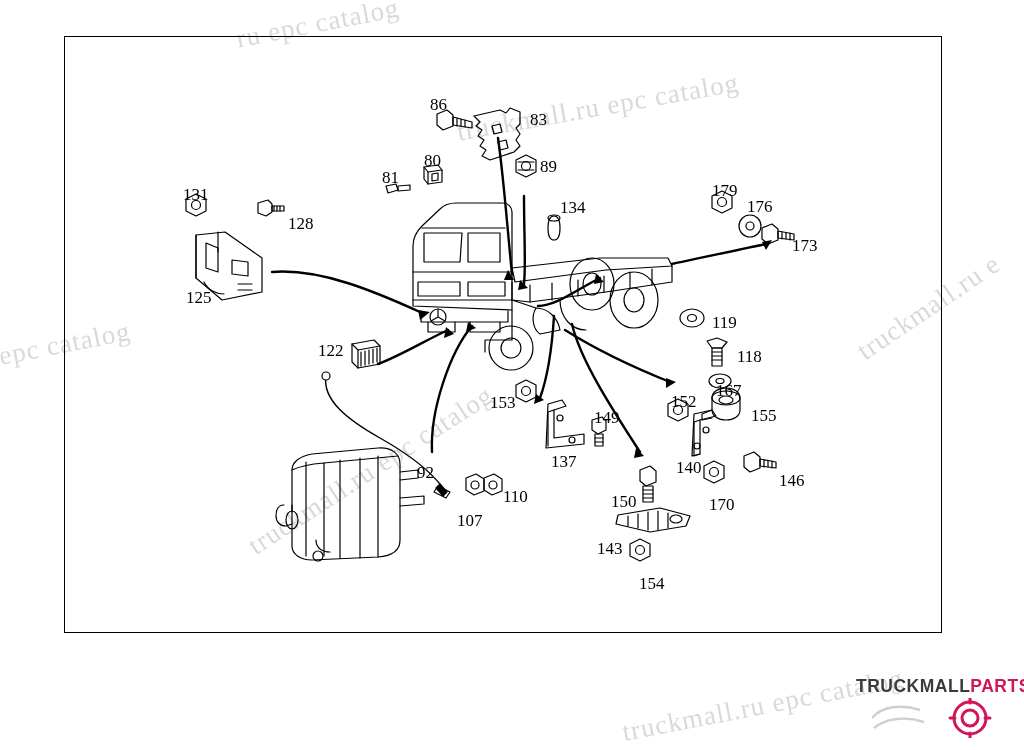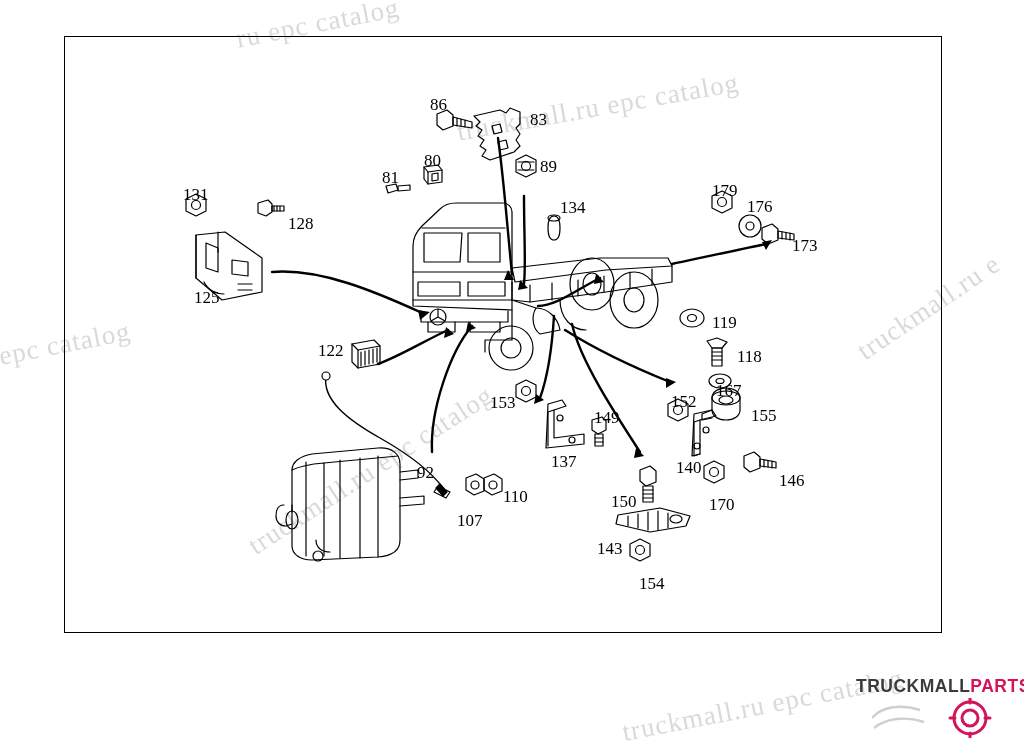--- a/index.html
+++ b/index.html
@@ -299,21 +299,21 @@
   </svg>
 
   <div id="callout-layer">
       <div class="label" style="left: 430px; top: 95px;">86</div>
       <div class="label" style="left: 530px; top: 110px;">83</div>
       <div class="label" style="left: 540px; top: 157px;">89</div>
       <div class="label" style="left: 424px; top: 151px;">80</div>
       <div class="label" style="left: 382px; top: 168px;">81</div>
       <div class="label" style="left: 183px; top: 185px;">131</div>
       <div class="label" style="left: 288px; top: 214px;">128</div>
-      <div class="label" style="left: 194px; top: 288px;">125</div>
+      <div class="label" style="left: 186px; top: 288px;">125</div>
       <div class="label" style="left: 560px; top: 198px;">134</div>
       <div class="label" style="left: 712px; top: 181px;">179</div>
       <div class="label" style="left: 747px; top: 197px;">176</div>
       <div class="label" style="left: 792px; top: 236px;">173</div>
       <div class="label" style="left: 712px; top: 313px;">119</div>
       <div class="label" style="left: 737px; top: 347px;">118</div>
       <div class="label" style="left: 716px; top: 381px;">167</div>
       <div class="label" style="left: 751px; top: 406px;">155</div>
       <div class="label" style="left: 318px; top: 341px;">122</div>
       <div class="label" style="left: 490px; top: 393px;">153</div>

